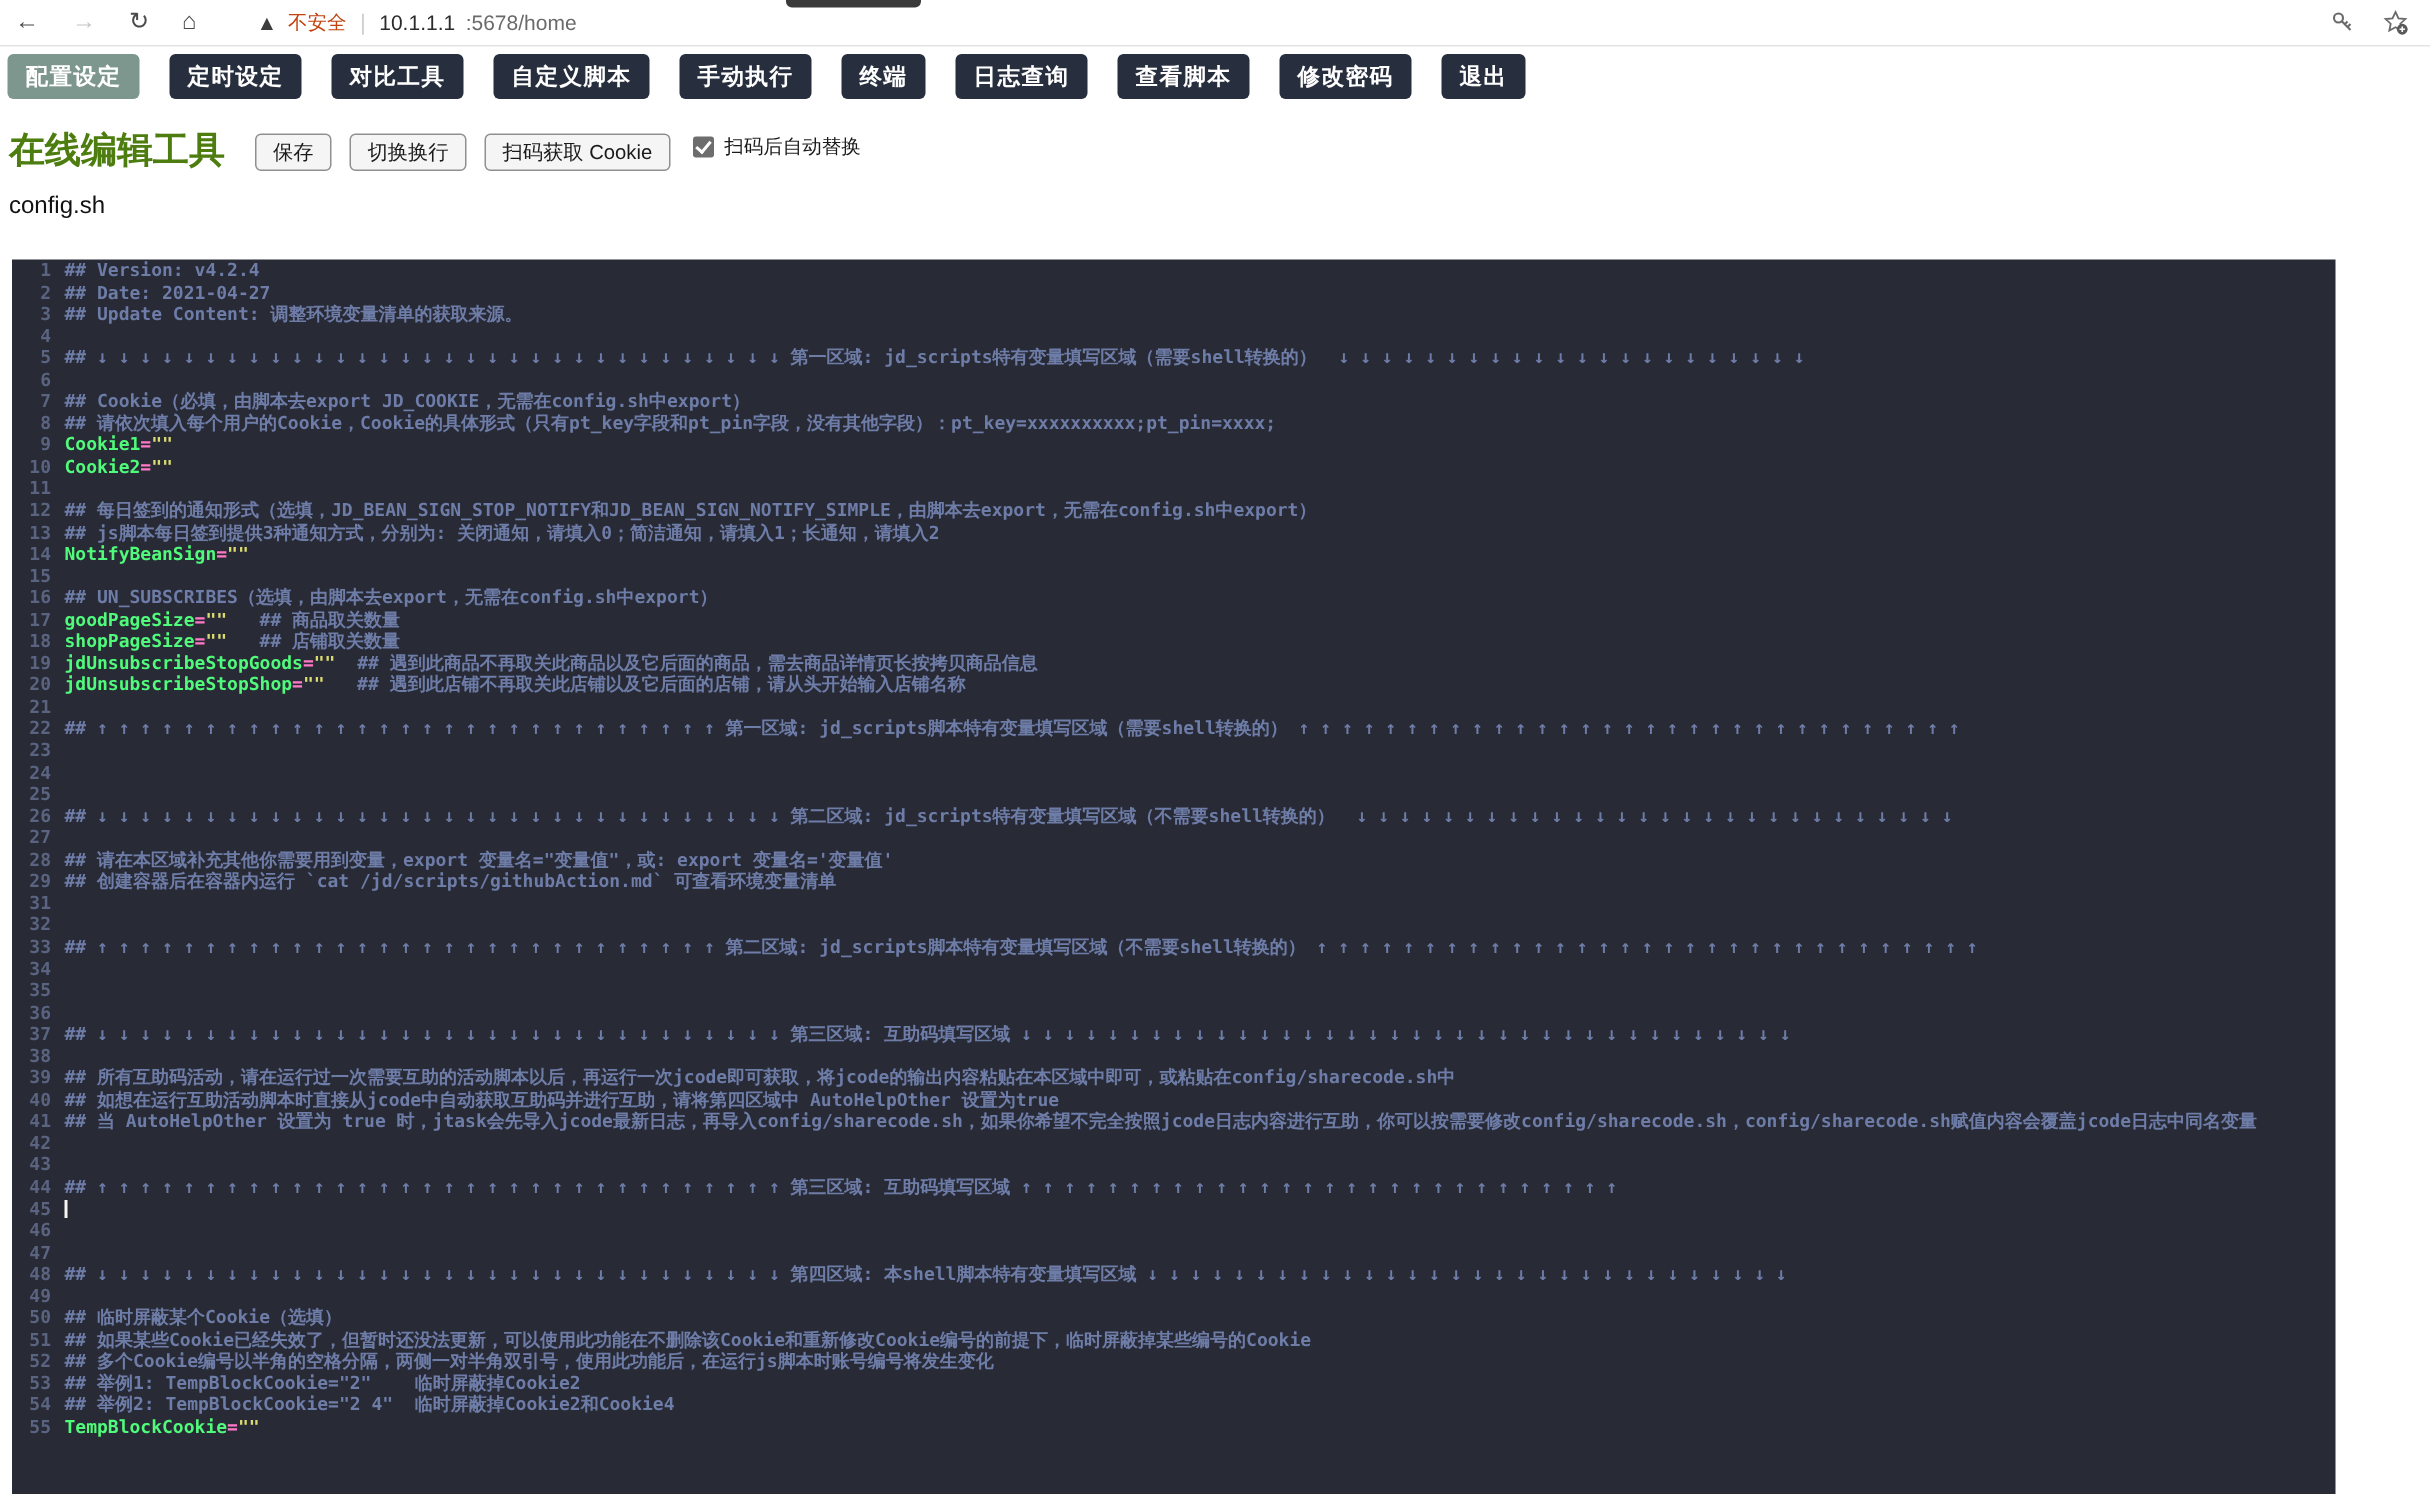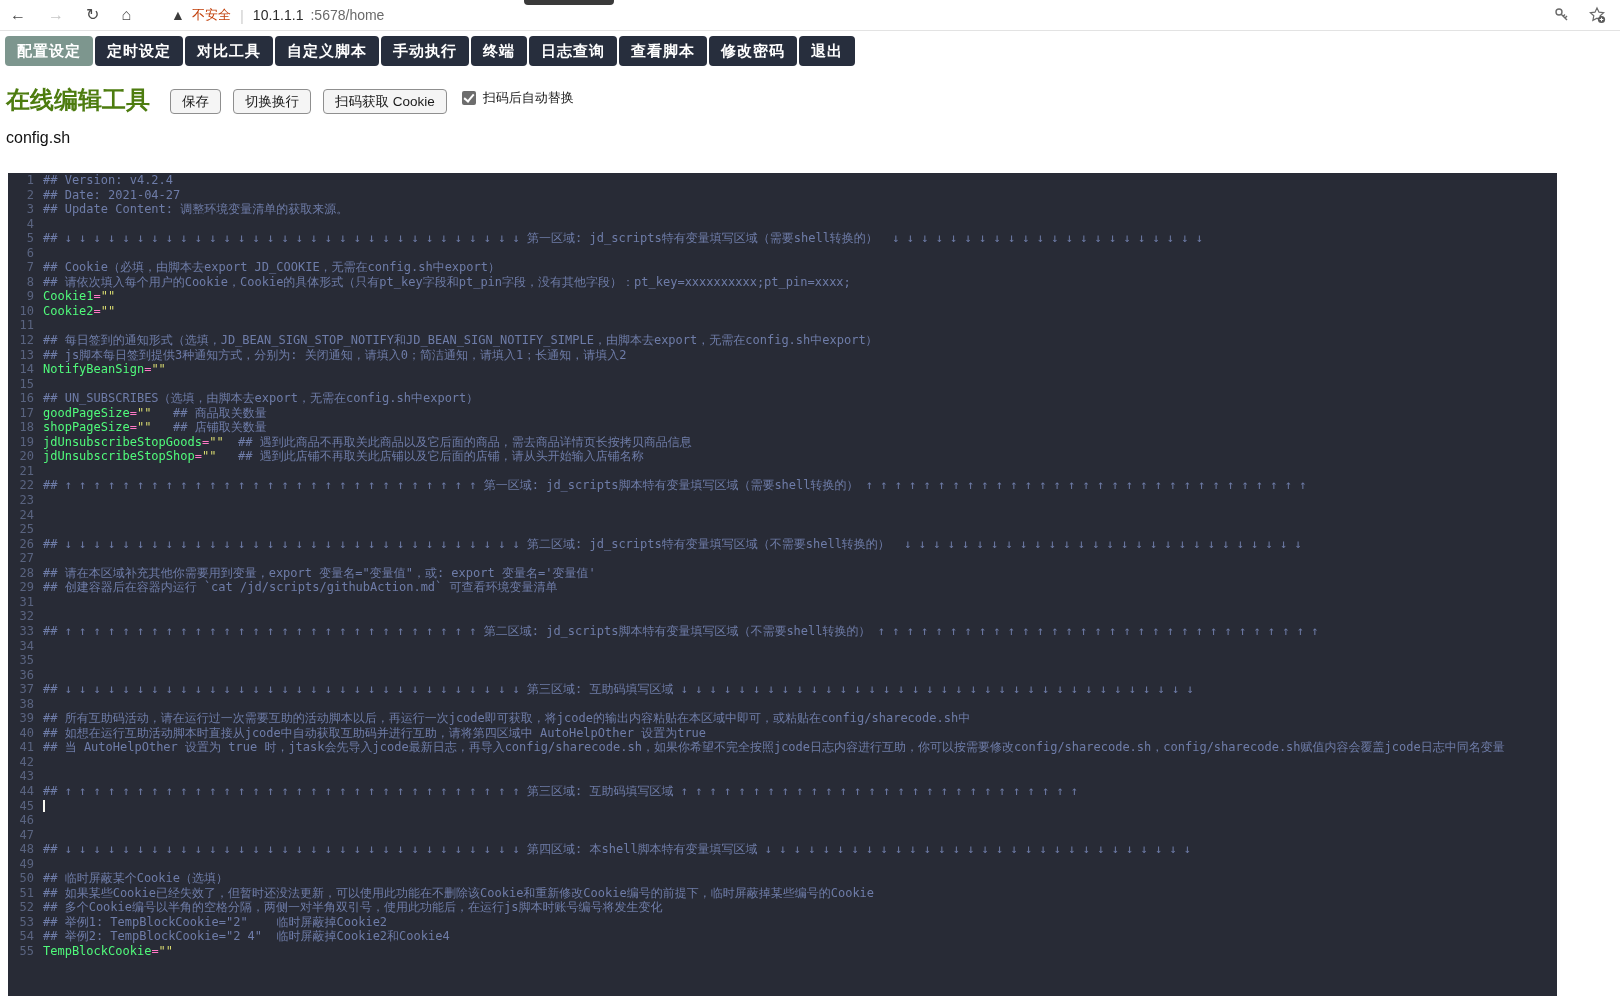--- a/index.html
+++ b/index.html
@@ -13,40 +13,40 @@
   .urlzone{display:flex;align-items:center;gap:7px;margin-left:18px;}
   .warn-tri{color:#3c3c3c;font-size:14px;line-height:1;}
   .sec-label{color:#c2410c;font-size:13px;}
   .url-sep{color:#cfcfcf;font-size:15px;margin:0 2px;}
   .url-host{color:#2b2b2b;font-size:14px;}
   .url-rest{color:#6a6a6a;font-size:14px;}
   .chrome-right{position:absolute;right:14px;top:0;height:30px;display:flex;align-items:center;gap:18px;}
   .tab-remnant{position:absolute;left:524px;top:0;width:90px;height:5px;background:#3a3a3a;
     border-radius:0 0 4px 4px;}
   
-  .navrow{position:absolute;top:36px;left:5px;display:flex;gap:2px;}
+  .navrow{position:absolute;top:36px;left:5px;display:flex;gap:20px;}
   .navbtn{height:30px;padding:0 12px;display:flex;align-items:center;justify-content:center;
     background:#272e3d;color:#fff;font-size:15px;font-weight:600;border-radius:4px;cursor:pointer;
     letter-spacing:1px;}
   .navbtn.active{background:#7d968e;}
   
   .page-title{position:absolute;left:6px;top:84px;font-size:24px;font-weight:bold;color:#4d7c0f;}
   .toolbar{position:absolute;left:170px;top:89px;display:flex;align-items:flex-start;gap:12px;}
   .wbtn{height:25px;padding:0 11px;background:#f5f5f5;border:1px solid #8f8f8f;border-radius:4px;
     font-size:13.5px;color:#1a1a1a;display:flex;align-items:center;cursor:pointer;}
   .chk-wrap{display:flex;align-items:center;gap:7px;margin-left:3px;}
   .chk{width:14px;height:14px;background:#6d6d6d;border-radius:2px;position:relative;cursor:pointer;}
   .chk:after{content:"";position:absolute;left:4px;top:1px;width:4px;height:8px;
     border:solid #fff;border-width:0 2px 2px 0;transform:rotate(40deg);}
   .chk-label{font-size:13px;color:#1a1a1a;}
   .file-name{position:absolute;left:6px;top:129px;font-size:16px;font-weight:normal;color:#111;}
   
   .editor{position:absolute;left:8px;top:173px;width:1549px;height:823px;background:#282b36;
     overflow:hidden;font-family:"DejaVu Sans Mono",monospace;font-size:12px;cursor:text;}
-  .eline{height:14.55px;line-height:14.55px;white-space:pre;}
+  .eline{height:14.55px;line-height:14.55px;white-space:pre;font-weight:bold;}
   .ln{display:inline-block;width:26px;text-align:right;margin-right:9px;color:#5a6480;
     -webkit-user-select:none;user-select:none;}
   .sc{color:#6e7ca8;}
   .sv{color:#50fa7b;}
   .sp{color:#ff79c6;}
   .sy{color:#d9da70;}
   .caret{display:inline-block;width:1.5px;height:12px;background:#f8f8f2;vertical-align:middle;}
 </style>
 </head>
 <body>

